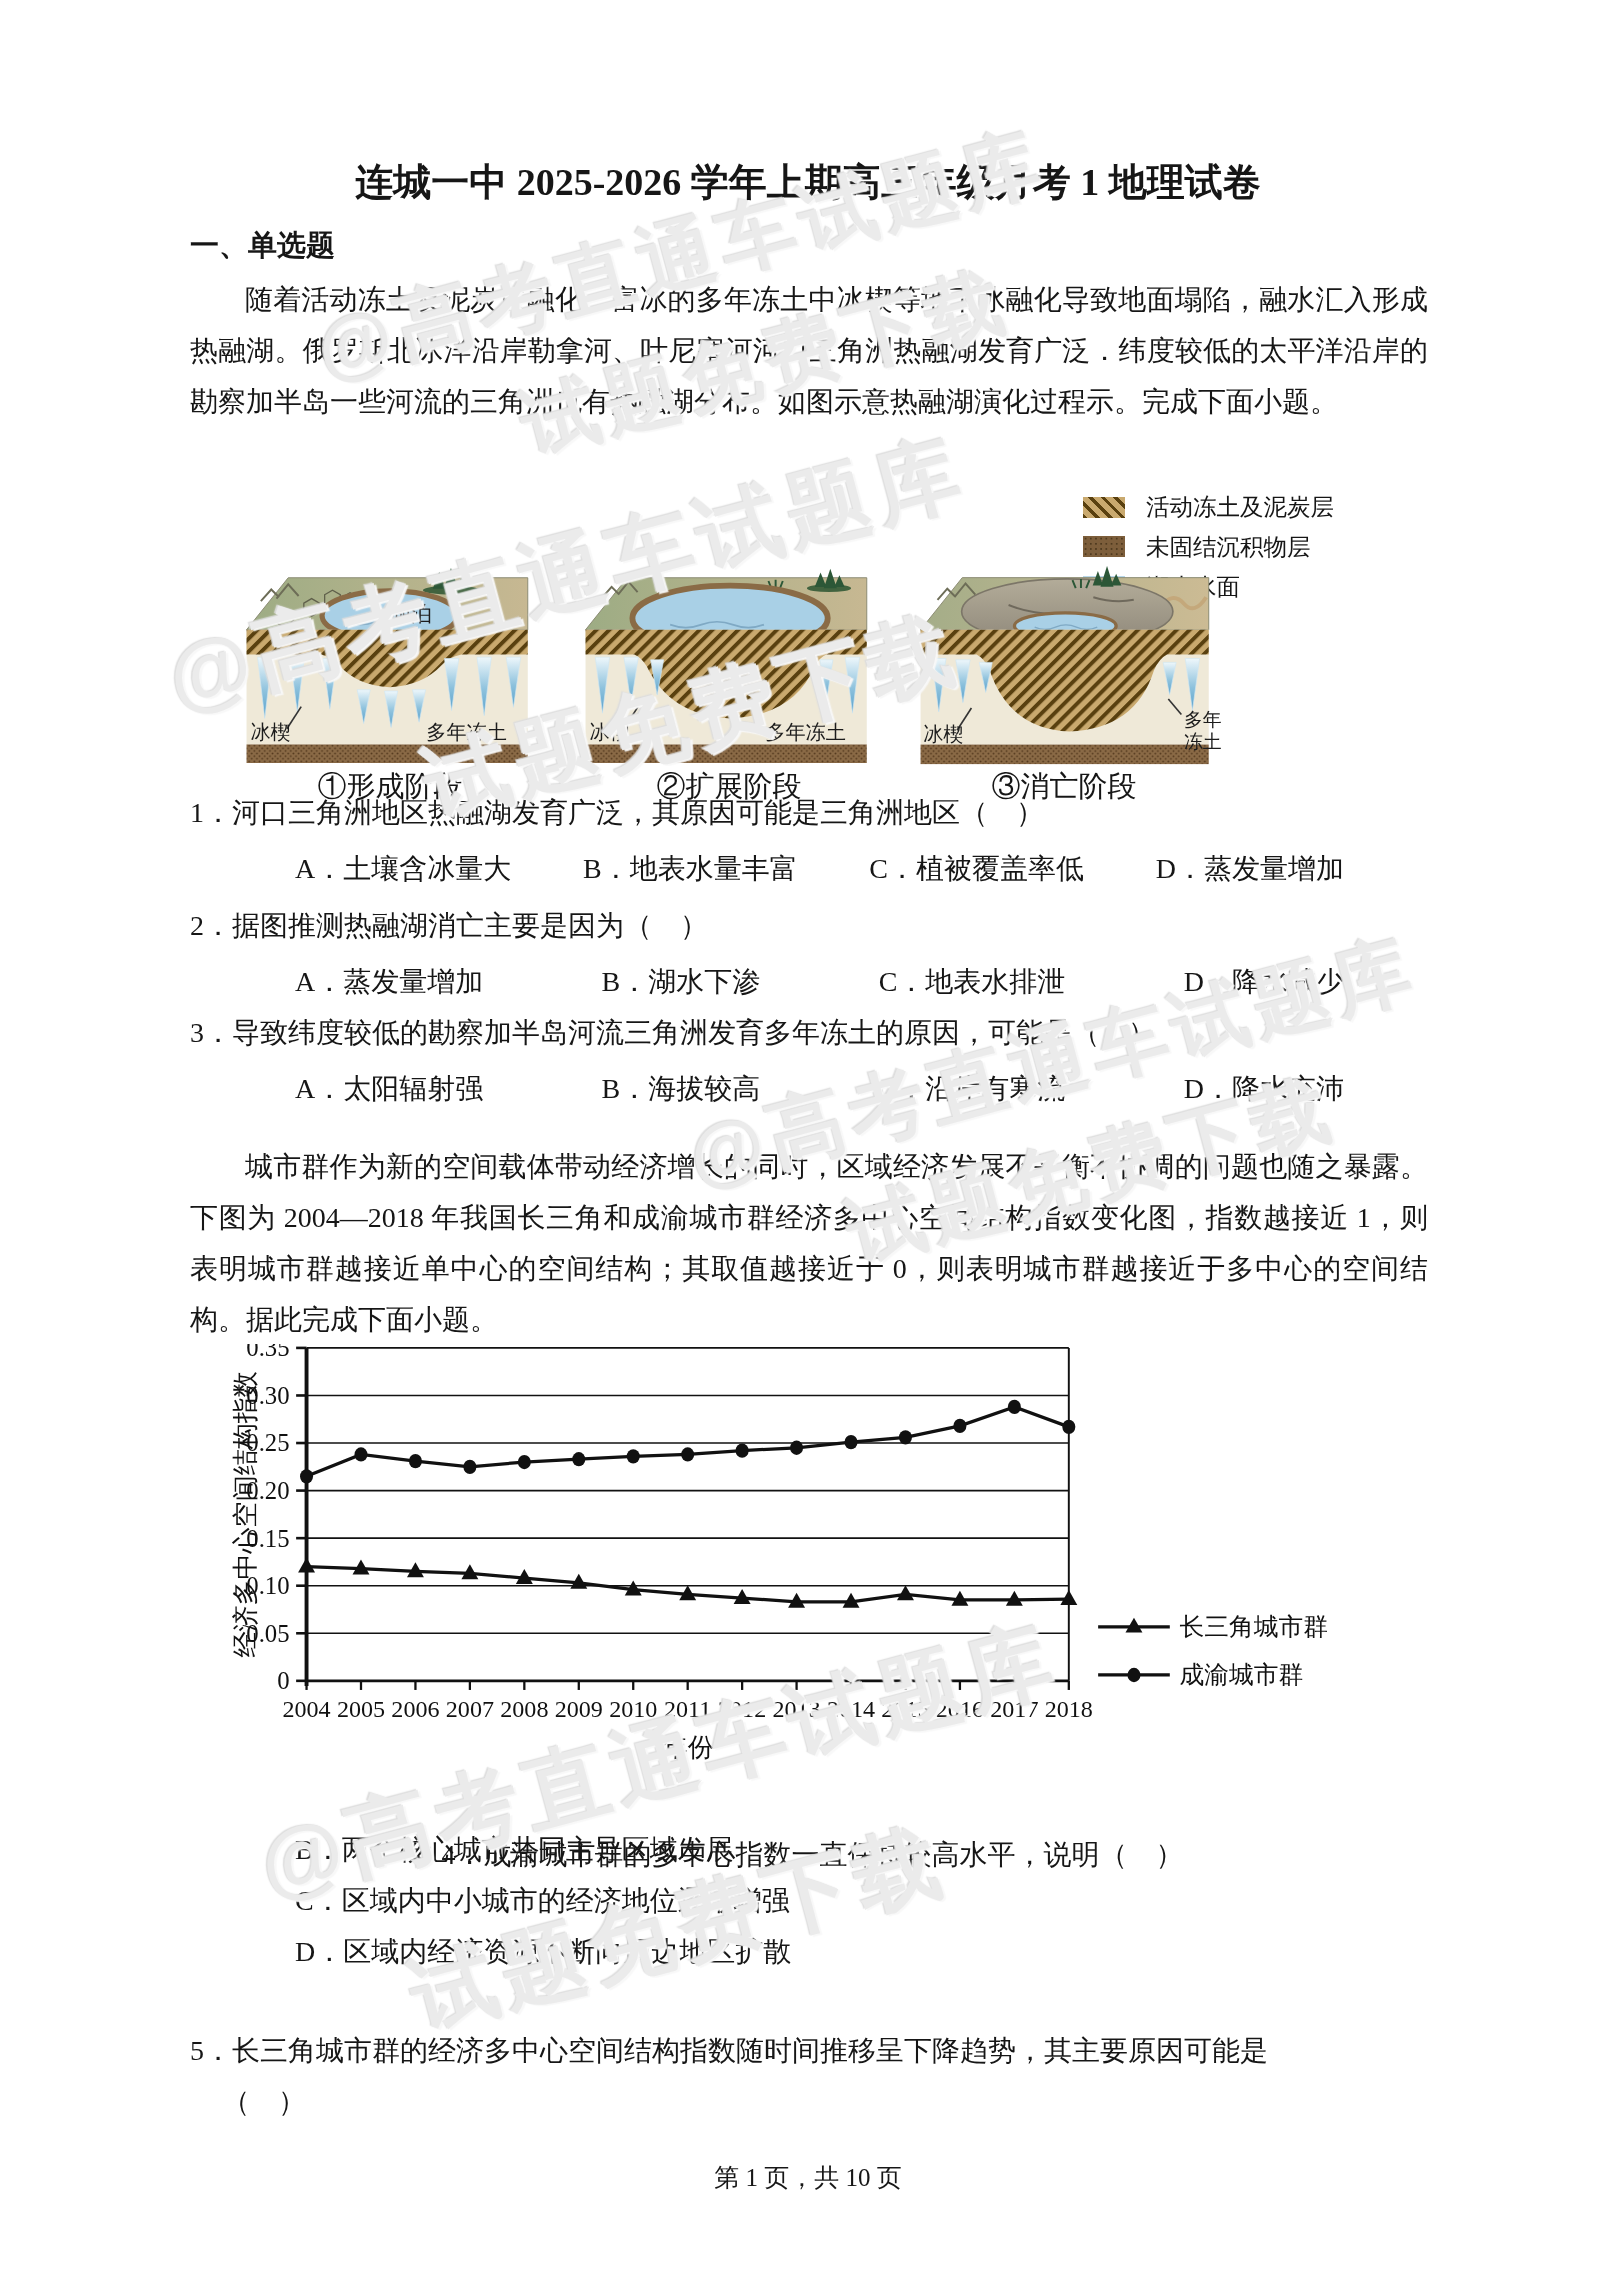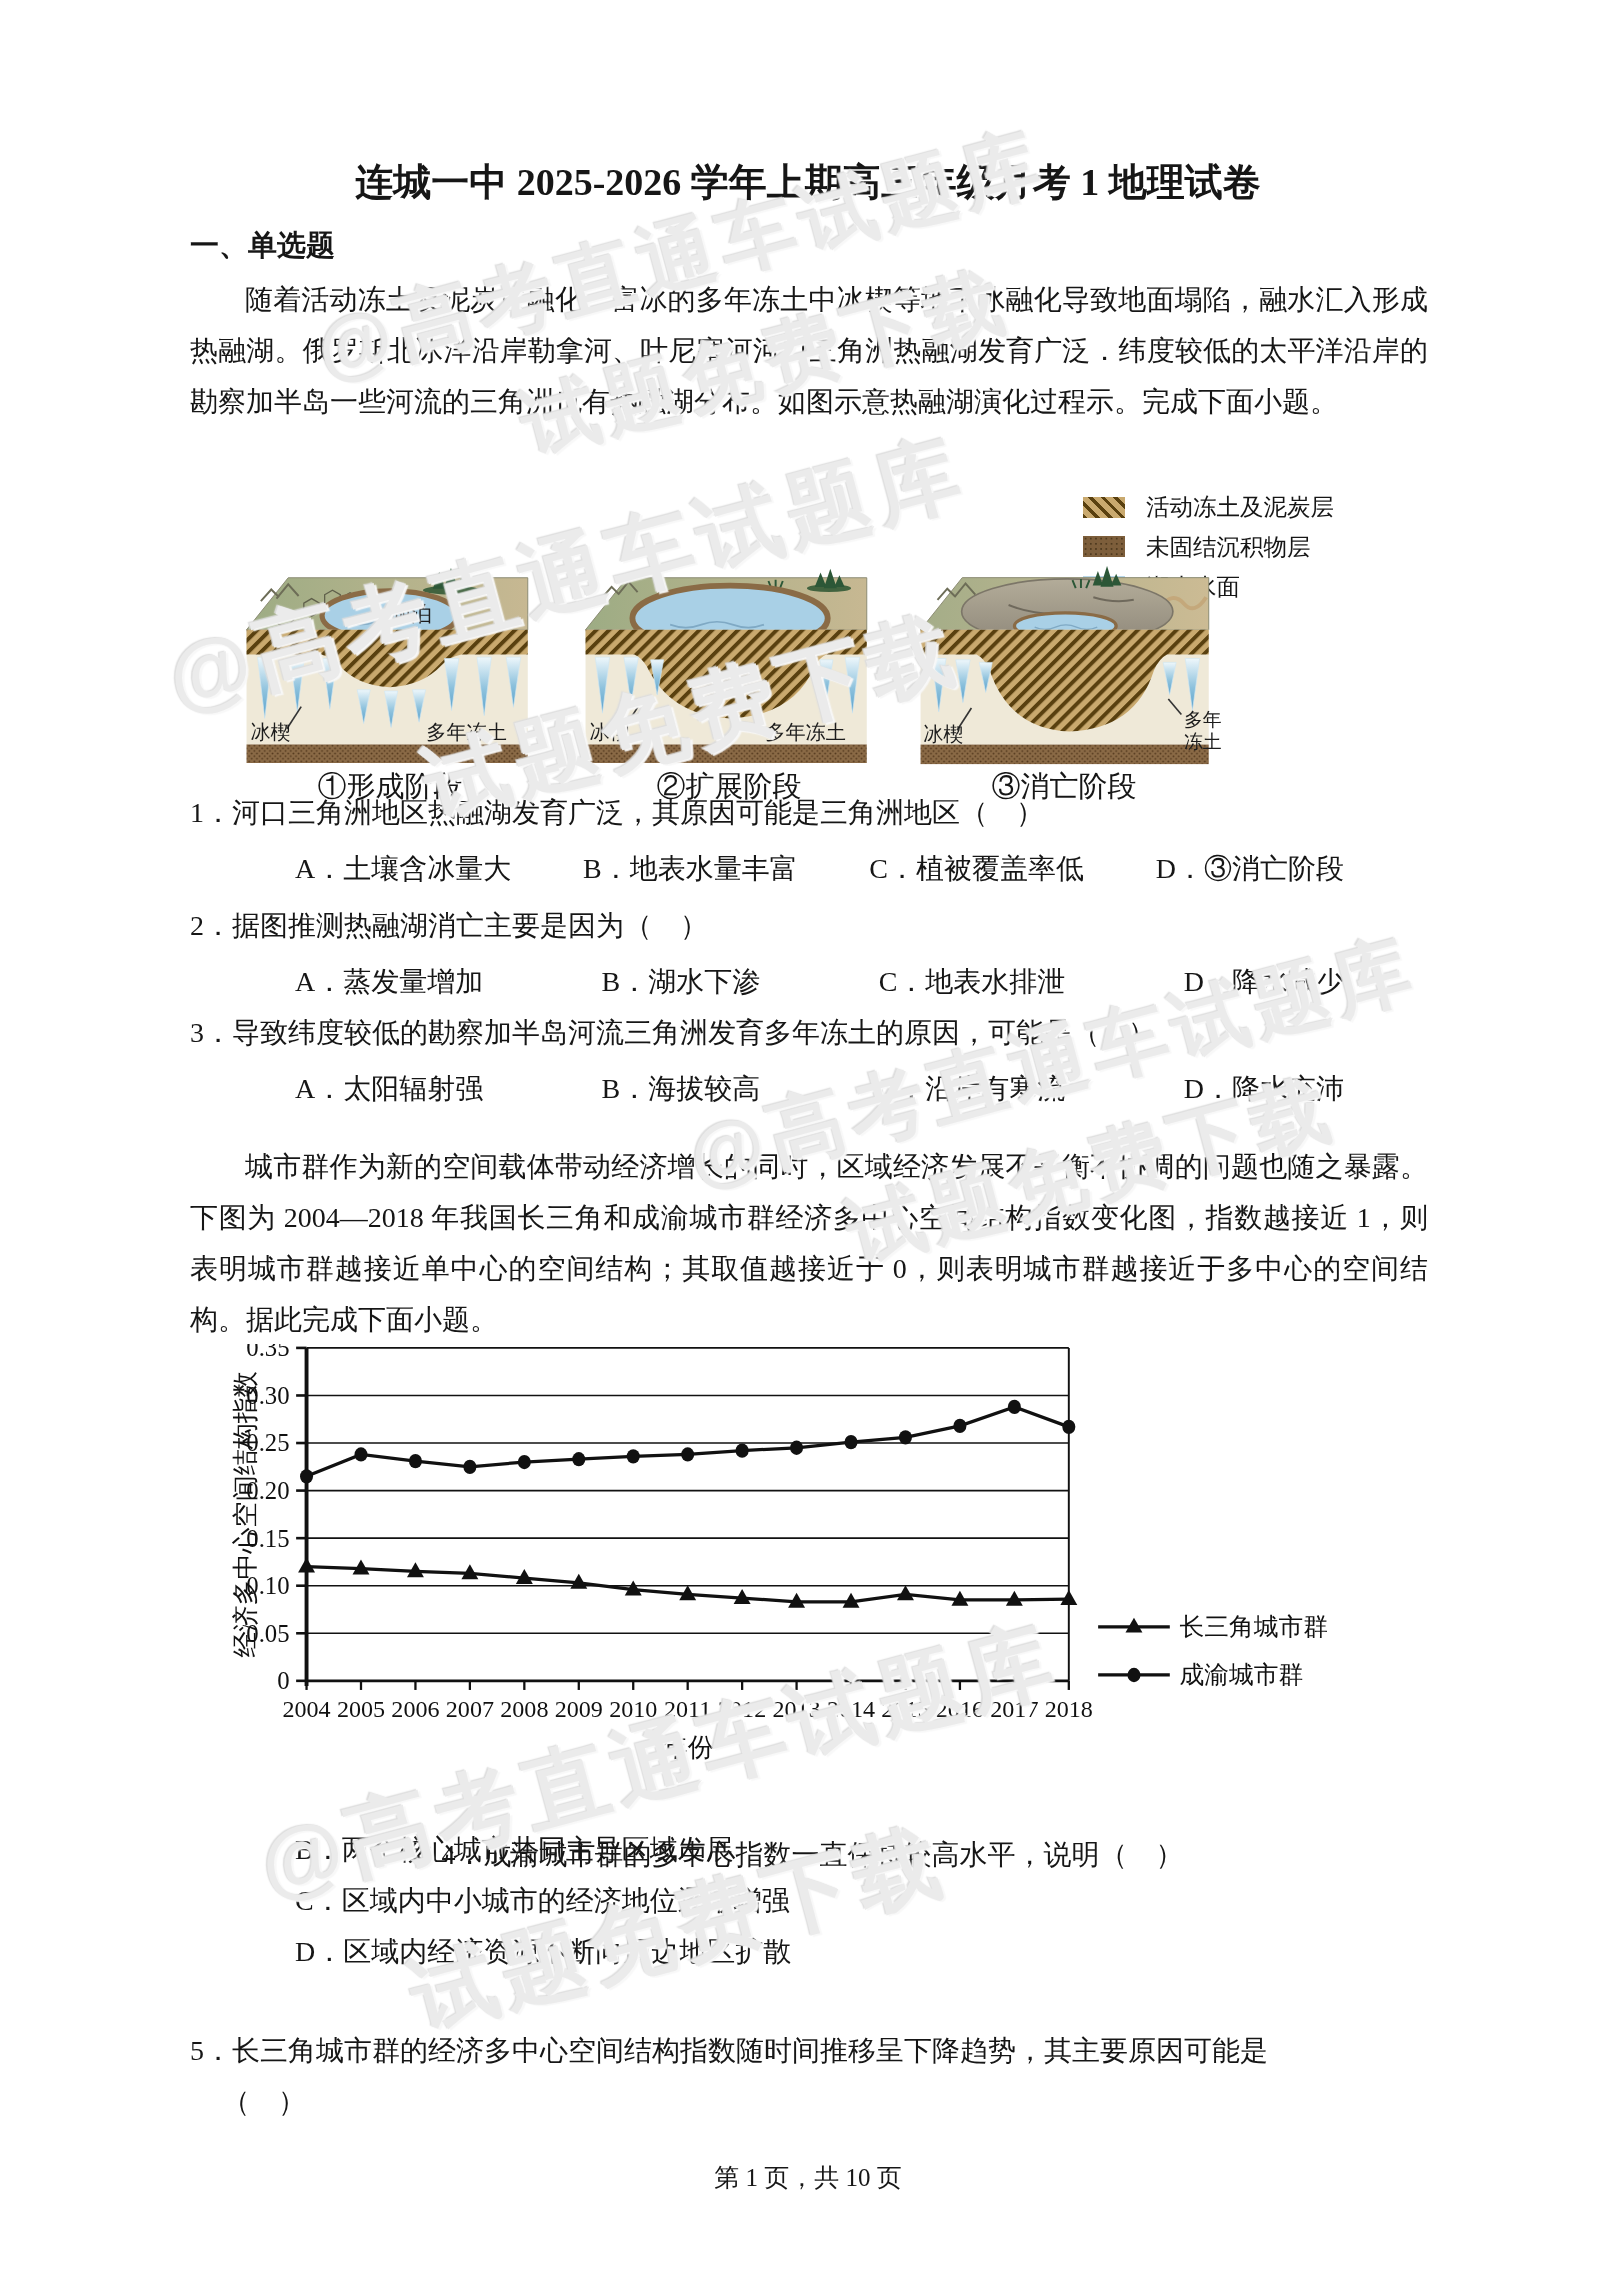--- a/index.html
+++ b/index.html
@@ -223,21 +223,21 @@
       </svg>
       <div class="fig-caption">③消亡阶段</div>
     </div>
   </div>
 
   <div class="q" id="q1">1．河口三角洲地区热融湖发育广泛，其原因可能是三角洲地区（　）</div>
   <div class="opts" id="opts1">
     <span>A．土壤含冰量大</span>
     <span>B．地表水量丰富</span>
     <span>C．植被覆盖率低</span>
-    <span>D．③消亡阶段</span>
+    <span>D．蒸发量增加</span>
   </div>
 
   <div class="q" id="q2">2．据图推测热融湖消亡主要是因为（　）</div>
   <div class="opts" id="opts2">
     <span>A．蒸发量增加</span>
     <span>B．湖水下渗</span>
     <span>C．地表水排泄</span>
     <span>D．降水减少</span>
   </div>
 

